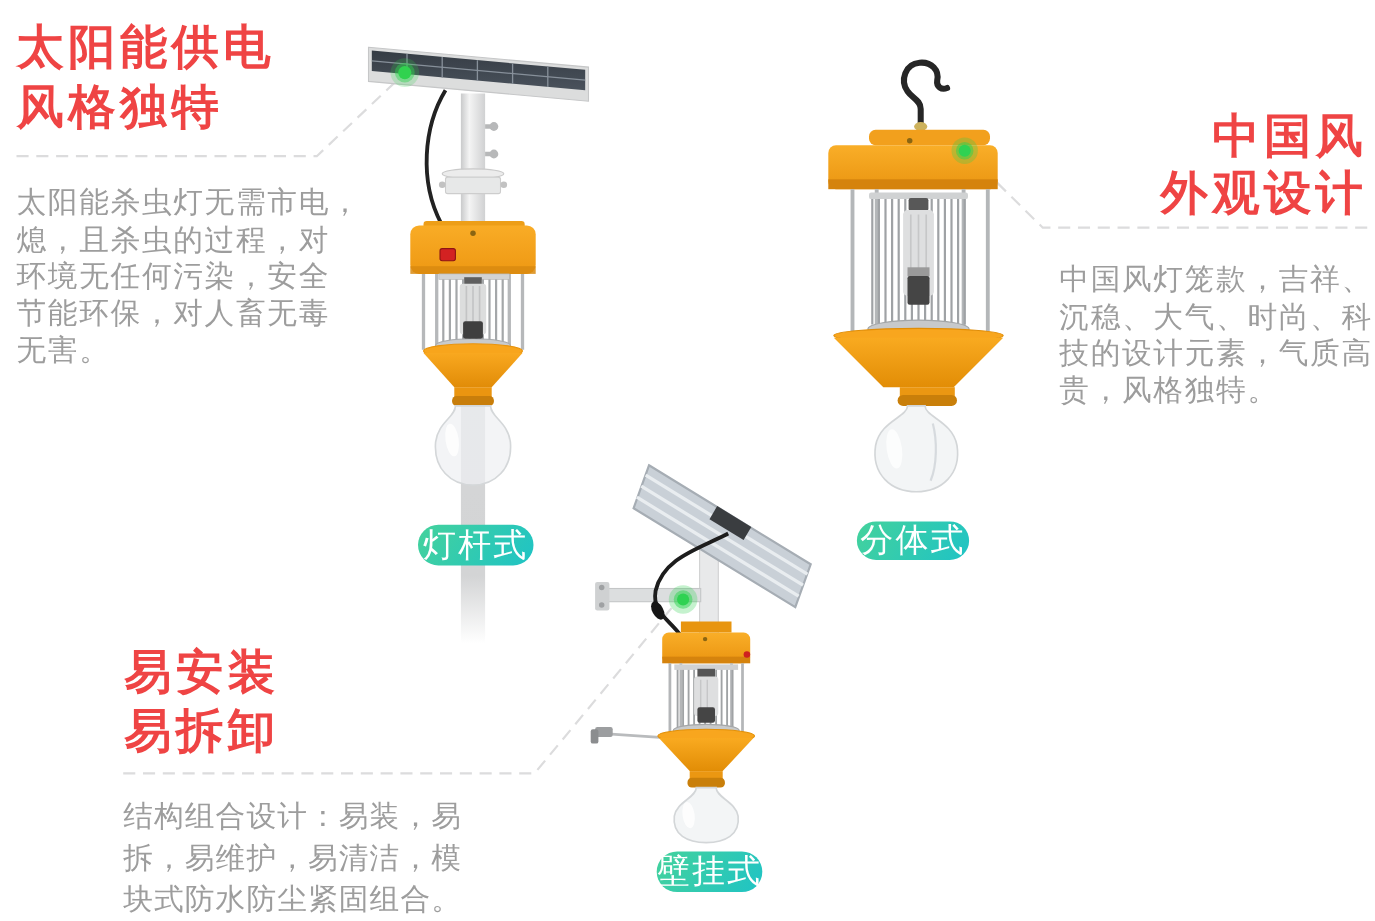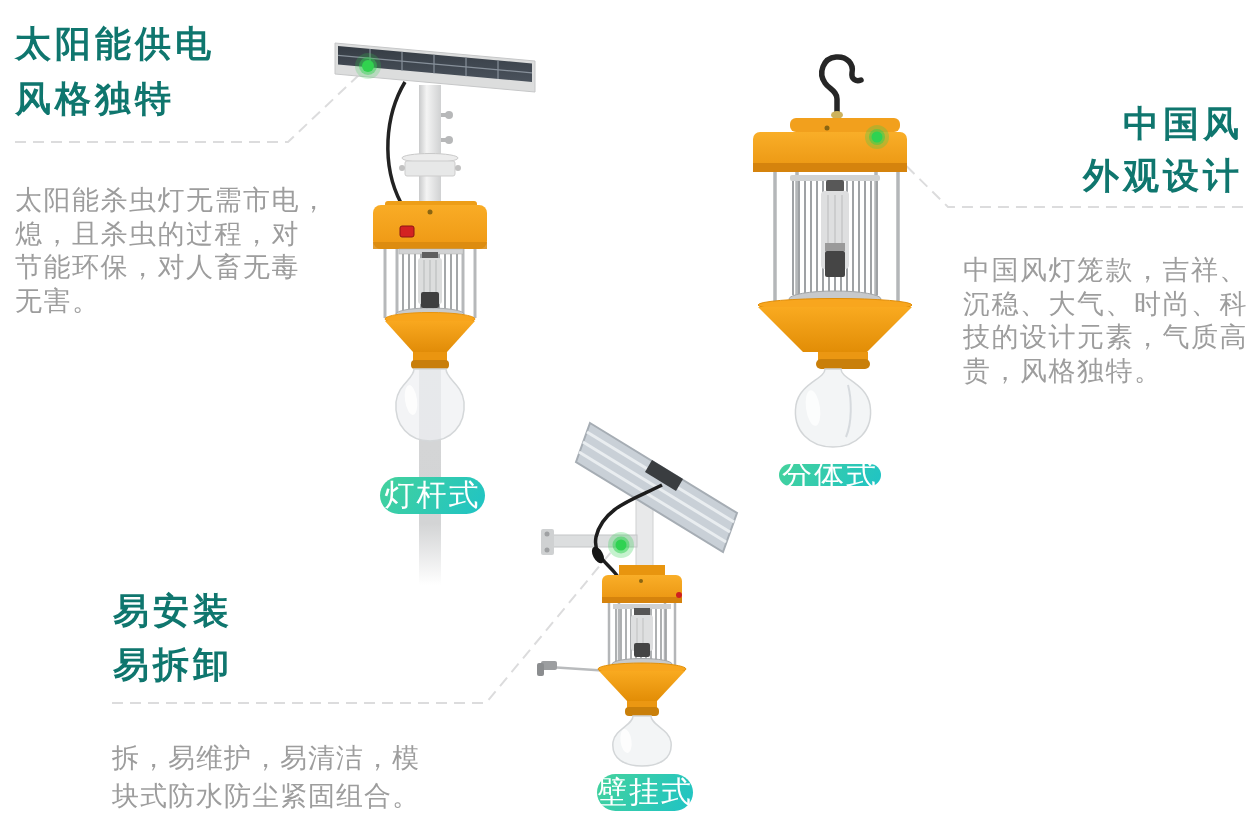--- a/index.html
+++ b/index.html
@@ -1,31 +1,31 @@
 <!DOCTYPE html>
 <html><head>
 <meta charset="utf-8">
 <style>
 html,body{margin:0;padding:0;}
 .page{position:relative;width:1250px;height:837px;background:#ffffff;overflow:hidden;font-family:"Liberation Sans",sans-serif;}
 .overlay{position:absolute;left:0;top:0;z-index:1;}
 .lamp{position:absolute;z-index:2;}
-.heading{position:absolute;z-index:3;font-weight:700;color:#0f766e;font-size:36px;line-height:55px;letter-spacing:4px;}
+.heading{position:absolute;z-index:3;font-weight:700;color:#ef4444;font-size:43px;line-height:55px;letter-spacing:4px;}
 .heading div{white-space:nowrap;}
 .h1{left:15px;top:16px;}
 .h2{left:930px;top:98px;width:313px;text-align:right;line-height:52px;}
 .h3{left:113px;top:584px;line-height:54px;}
-.body-text{position:absolute;z-index:3;color:#9d9d9d;font-size:27px;letter-spacing:1.5px;margin-top:16px;}
+.body-text{position:absolute;z-index:3;color:#9d9d9d;font-size:27px;letter-spacing:1.5px;}
 .body-text div{white-space:nowrap;}
 .p1{left:15px;top:168px;line-height:33.5px;}
 .p2{left:963px;top:238px;line-height:33.5px;}
 .p3{left:112px;top:724px;line-height:37.5px;letter-spacing:1px;}
 .pill{position:absolute;z-index:4;display:flex;align-items:center;justify-content:center;color:#ffffff;font-size:30px;letter-spacing:2px;border-radius:19px;background:linear-gradient(125deg,#44d29c 0%,#1fc3c5 100%);}
 .pill-pole{left:380px;top:477px;width:105px;height:37px;}
-.pill-split{left:779px;top:464px;width:102px;height:22px;}
+.pill-split{left:779px;top:474px;width:102px;height:35px;}
 .pill-wall{left:597px;top:774px;width:96px;height:37px;}
 </style>
 </head>
 <body>
 
 <div class="page">
 
   <svg class="overlay" width="1250" height="837" viewBox="0 0 1250 837">
     <path d="M15,142 L288,142 L362,72" fill="none" stroke="#dcdcdd" stroke-width="2" stroke-dasharray="11 7"></path>
     <path d="M881,141 L948,207 L1243,207" fill="none" stroke="#dcdcdd" stroke-width="2" stroke-dasharray="11 7"></path>
@@ -297,20 +297,21 @@
   </svg>
 
   <section>
     <div class="heading h1">
       <div>太阳能供电</div>
       <div>风格独特</div>
     </div>
     <div class="body-text p1">
       <div>太阳能杀虫灯无需市电，</div>
       <div>熄，且杀虫的过程，对</div>
+      <div>环境无任何污染，安全</div>
       <div>节能环保，对人畜无毒</div>
       <div>无害。</div>
     </div>
   </section>
 
   <section>
     <div class="heading h2">
       <div>中国风</div>
       <div>外观设计</div>
     </div>
@@ -321,20 +322,21 @@
       <div>贵，风格独特。</div>
     </div>
   </section>
 
   <section>
     <div class="heading h3">
       <div>易安装</div>
       <div>易拆卸</div>
     </div>
     <div class="body-text p3">
+      <div>结构组合设计：易装，易</div>
       <div>拆，易维护，易清洁，模</div>
       <div>块式防水防尘紧固组合。</div>
     </div>
   </section>
 
   <div class="pill pill-pole">
       <span>灯杆式</span>
     </div>
   <div class="pill pill-split">
       <span>分体式</span>

